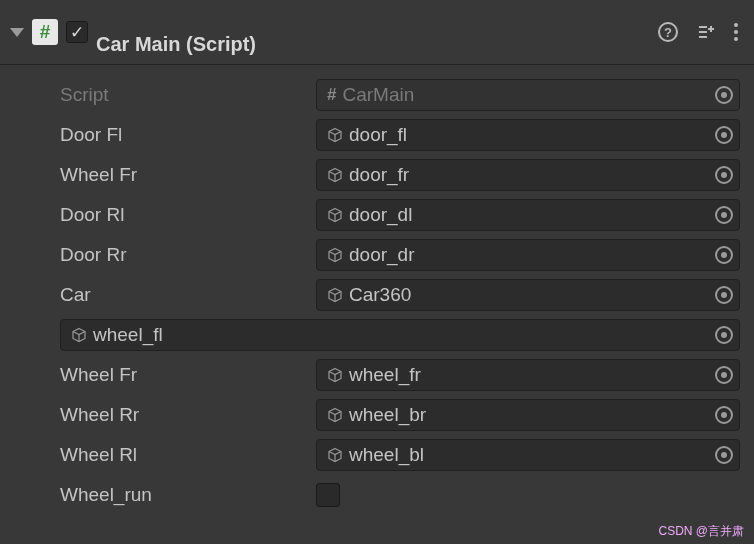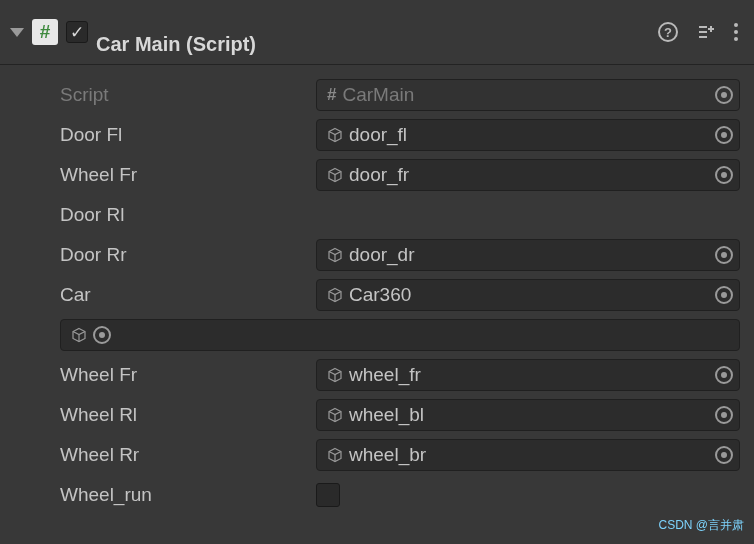--- a/index.html
+++ b/index.html
@@ -179,24 +179,24 @@
     .prop-checkbox {
       width: 24px;
       height: 24px;
       background: #2a2a2a;
       border: 1px solid #1a1a1a;
       border-radius: 3px;
       cursor: pointer;
     }
     .watermark {
       position: absolute;
-      bottom: 10px;
+      bottom: 4px;
       right: 10px;
       font-size: 12px;
-      color: #7dd3fc;
+      color: #f0abfc;
     }
   </style>
 </head>
 <body>
 
 <div class="component-header">
   <div class="foldout"></div>
   <div class="script-icon">#</div>
   <div class="header-checkbox">
     <span class="checkmark">✓</span>
@@ -260,20 +260,33 @@
   <path d="M8 7.5 L8 14.5"></path>
 </svg>
             </span>
             <span class="field-text">door_fr</span>
             <div class="target-selector"></div>
           </div>
         </div>
       </div>
       <div class="property-row">
         <div class="property-label">Door Rl</div>
+        <div class="property-value">
+          <div class="object-field">
+            <span class="field-icon">
+              <svg viewBox="0 0 16 16" fill="none" stroke="#9a9a9a" stroke-width="1.2">
+  <path d="M8 1.5 L14 4.5 L14 11.5 L8 14.5 L2 11.5 L2 4.5 Z"></path>
+  <path d="M2 4.5 L8 7.5 L14 4.5"></path>
+  <path d="M8 7.5 L8 14.5"></path>
+</svg>
+            </span>
+            <span class="field-text">door_dl</span>
+            <div class="target-selector"></div>
+          </div>
+        </div>
       </div>
       <div class="property-row">
         <div class="property-label">Door Rr</div>
         <div class="property-value">
           <div class="object-field">
             <span class="field-icon">
               <svg viewBox="0 0 16 16" fill="none" stroke="#9a9a9a" stroke-width="1.2">
   <path d="M8 1.5 L14 4.5 L14 11.5 L8 14.5 L2 11.5 L2 4.5 Z"></path>
   <path d="M2 4.5 L8 7.5 L14 4.5"></path>
   <path d="M8 7.5 L8 14.5"></path>
@@ -303,20 +316,21 @@
       <div class="property-row">
         <div class="property-value">
           <div class="object-field">
             <span class="field-icon">
               <svg viewBox="0 0 16 16" fill="none" stroke="#9a9a9a" stroke-width="1.2">
   <path d="M8 1.5 L14 4.5 L14 11.5 L8 14.5 L2 11.5 L2 4.5 Z"></path>
   <path d="M2 4.5 L8 7.5 L14 4.5"></path>
   <path d="M8 7.5 L8 14.5"></path>
 </svg>
             </span>
+            <span class="field-text">wheel_fl</span>
             <div class="target-selector"></div>
           </div>
         </div>
       </div>
       <div class="property-row">
         <div class="property-label">Wheel Fr</div>
         <div class="property-value">
           <div class="object-field">
             <span class="field-icon">
               <svg viewBox="0 0 16 16" fill="none" stroke="#9a9a9a" stroke-width="1.2">
@@ -324,47 +338,47 @@
   <path d="M2 4.5 L8 7.5 L14 4.5"></path>
   <path d="M8 7.5 L8 14.5"></path>
 </svg>
             </span>
             <span class="field-text">wheel_fr</span>
             <div class="target-selector"></div>
           </div>
         </div>
       </div>
       <div class="property-row">
+        <div class="property-label">Wheel Rr</div>
+        <div class="property-value">
+          <div class="object-field">
+            <span class="field-icon">
+              <svg viewBox="0 0 16 16" fill="none" stroke="#9a9a9a" stroke-width="1.2">
+  <path d="M8 1.5 L14 4.5 L14 11.5 L8 14.5 L2 11.5 L2 4.5 Z"></path>
+  <path d="M2 4.5 L8 7.5 L14 4.5"></path>
+  <path d="M8 7.5 L8 14.5"></path>
+</svg>
+            </span>
+            <span class="field-text">wheel_br</span>
+            <div class="target-selector"></div>
+          </div>
+        </div>
+      </div>
+      <div class="property-row">
         <div class="property-label">Wheel Rl</div>
         <div class="property-value">
           <div class="object-field">
             <span class="field-icon">
               <svg viewBox="0 0 16 16" fill="none" stroke="#9a9a9a" stroke-width="1.2">
   <path d="M8 1.5 L14 4.5 L14 11.5 L8 14.5 L2 11.5 L2 4.5 Z"></path>
   <path d="M2 4.5 L8 7.5 L14 4.5"></path>
   <path d="M8 7.5 L8 14.5"></path>
 </svg>
             </span>
             <span class="field-text">wheel_bl</span>
-            <div class="target-selector"></div>
-          </div>
-        </div>
-      </div>
-      <div class="property-row">
-        <div class="property-label">Wheel Rr</div>
-        <div class="property-value">
-          <div class="object-field">
-            <span class="field-icon">
-              <svg viewBox="0 0 16 16" fill="none" stroke="#9a9a9a" stroke-width="1.2">
-  <path d="M8 1.5 L14 4.5 L14 11.5 L8 14.5 L2 11.5 L2 4.5 Z"></path>
-  <path d="M2 4.5 L8 7.5 L14 4.5"></path>
-  <path d="M8 7.5 L8 14.5"></path>
-</svg>
-            </span>
-            <span class="field-text">wheel_br</span>
             <div class="target-selector"></div>
           </div>
         </div>
       </div>
       <div class="property-row">
         <div class="property-label">Wheel_run</div>
         <div class="property-value">
           <div class="prop-checkbox"></div>
         </div>
       </div>

